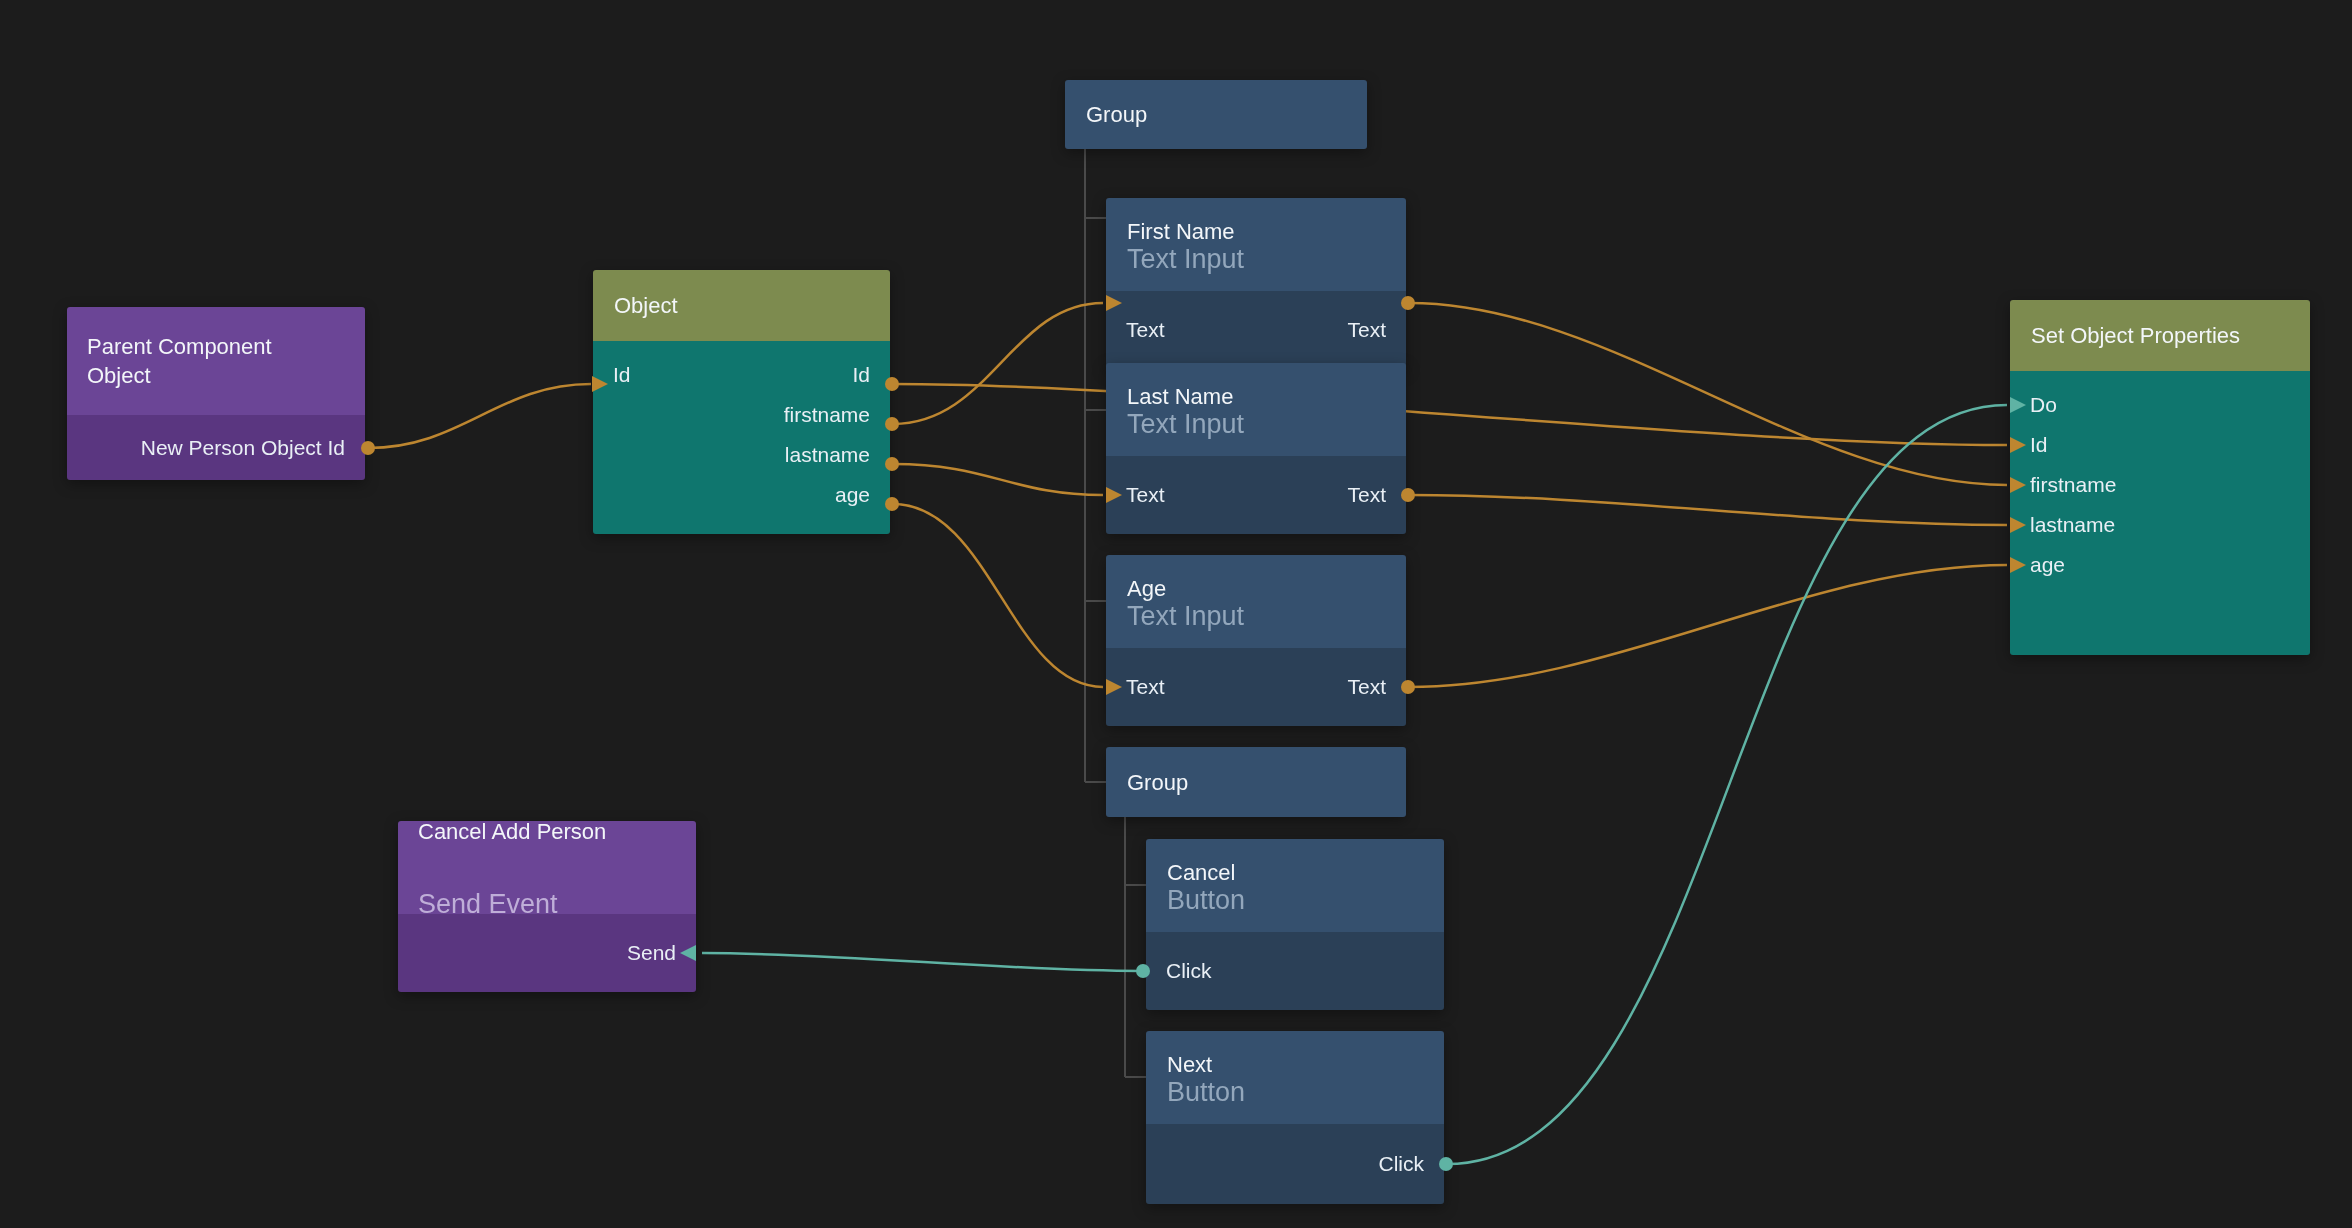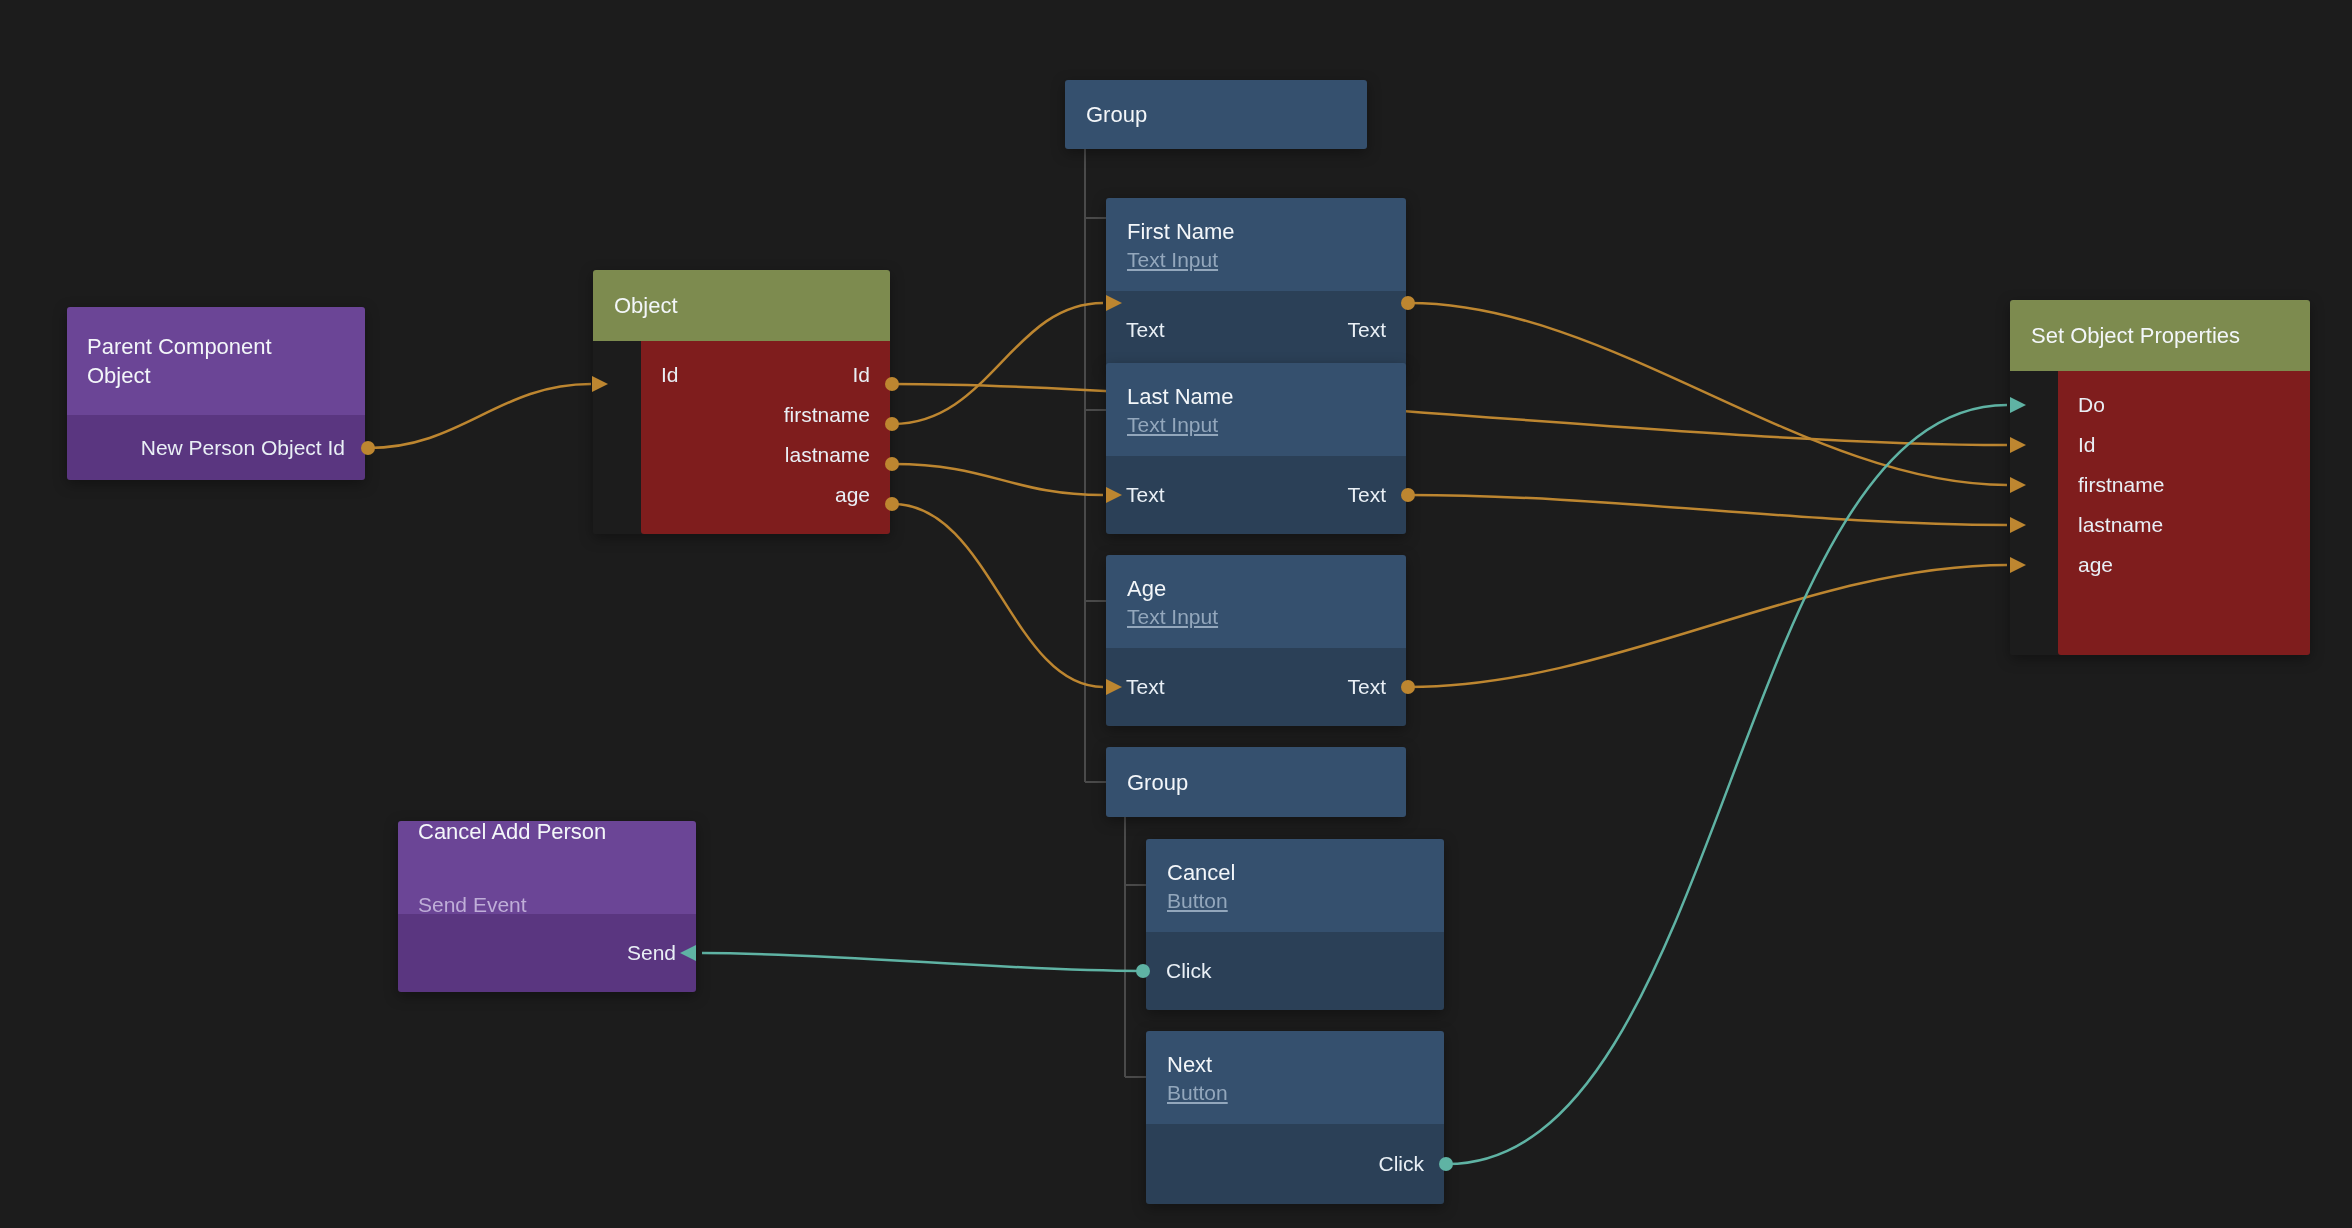--- a/index.html
+++ b/index.html
@@ -18,28 +18,28 @@
   }
   .hdr { padding:0 21px; display:flex; flex-direction:column; justify-content:center; border-radius:3px 3px 0 0; }
   .hdr.h1 { height:71px; }
   .hdr.h2 { height:93px; }
   .hdr.hp { height:108px; }
   .body { flex:1; border-radius:0 0 3px 3px; }
   .body.pad { padding-top:14px; }
   .body.center { display:flex; flex-direction:column; justify-content:center; }
 
   .title { color:#f3f6f9; font-size:22px; line-height:29px; font-weight:400; }
-  .subtitle { font-size:21px; line-height:27px;text-decoration:underline; }
+  .subtitle { font-size:27px; line-height:27px; }
 
   .purple .hdr { background:#6b4596;padding-left:20px; }
   .purple .body { background:#5a3680; }
   .purple .subtitle { color:#bfaed8;margin-top:45px; }
 
   .olive .hdr { background:#7d8b4f; }
-  .olive .body { background:#7f1d1d;margin-left:48px; }
+  .olive .body { background:#0f766e; }
 
   .blue .hdr { background:#35506e; }
   .blue .body { background:#2b4057; }
   .blue .subtitle { color:#93a7bc; }
 
   .group .hdr { height:100%; border-radius:3px; }
 
   .row { height:40px; display:flex; align-items:center; padding:0 20px; color:#e9eff5; font-size:21px; }
   .row.right { justify-content:flex-end; }
   .row .sp { flex:1; }

